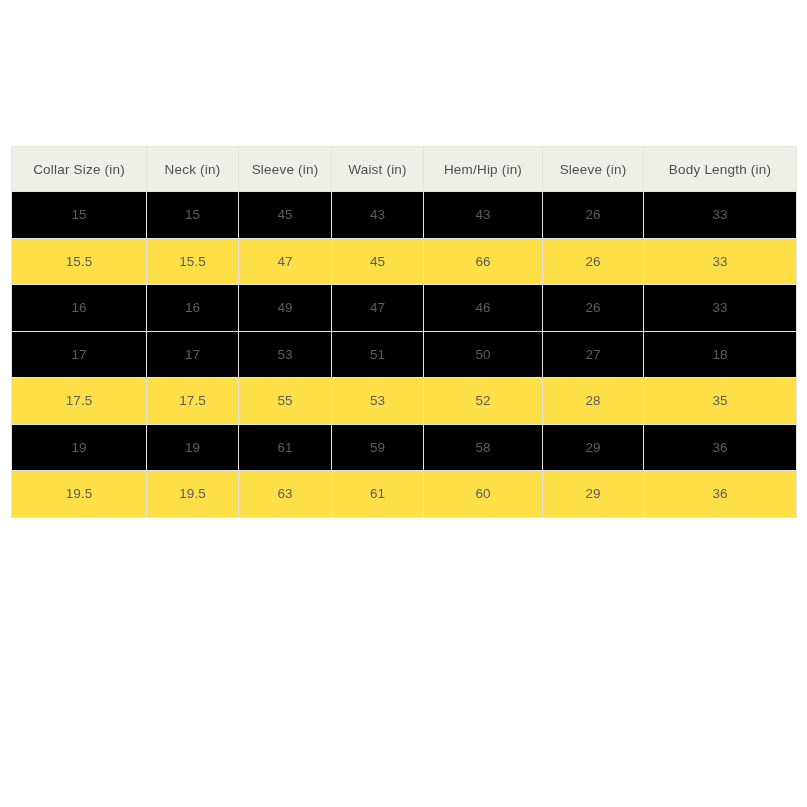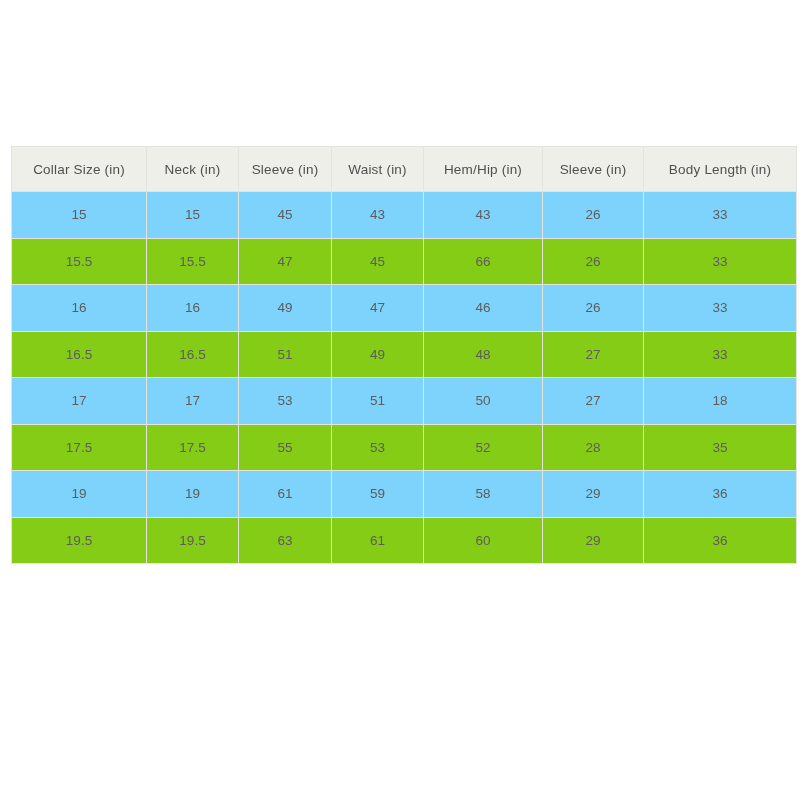--- a/index.html
+++ b/index.html
@@ -45,24 +45,24 @@
     height: 42px;
     font-size: 13.5px;
     color: #4f4f4f;
     letter-spacing: 0.2px;
   }
   table.size-table td {
     height: 43.5px;
     font-size: 13.5px;
   }
   tr.row-even td {
-    background: #7dd3fc;
+    background: #000000;
   }
   tr.row-odd td {
-    background: #84cc16;
+    background: #fde047;
   }
   
   col.c0 { width: 135px; }
   col.c1 { width: 92px; }
   col.c2 { width: 93px; }
   col.c3 { width: 92px; }
   col.c4 { width: 119px; }
   col.c5 { width: 101px; }
   col.c6 { width: 153px; }
 </style>
@@ -113,29 +113,20 @@
         </tr>
         <tr class="row-even">
           <td>16</td>
           <td>16</td>
           <td>49</td>
           <td>47</td>
           <td>46</td>
           <td>26</td>
           <td>33</td>
         </tr>
-        <tr class="row-odd">
-          <td>16.5</td>
-          <td>16.5</td>
-          <td>51</td>
-          <td>49</td>
-          <td>48</td>
-          <td>27</td>
-          <td>33</td>
-        </tr>
         <tr class="row-even">
           <td>17</td>
           <td>17</td>
           <td>53</td>
           <td>51</td>
           <td>50</td>
           <td>27</td>
           <td>18</td>
         </tr>
         <tr class="row-odd">

